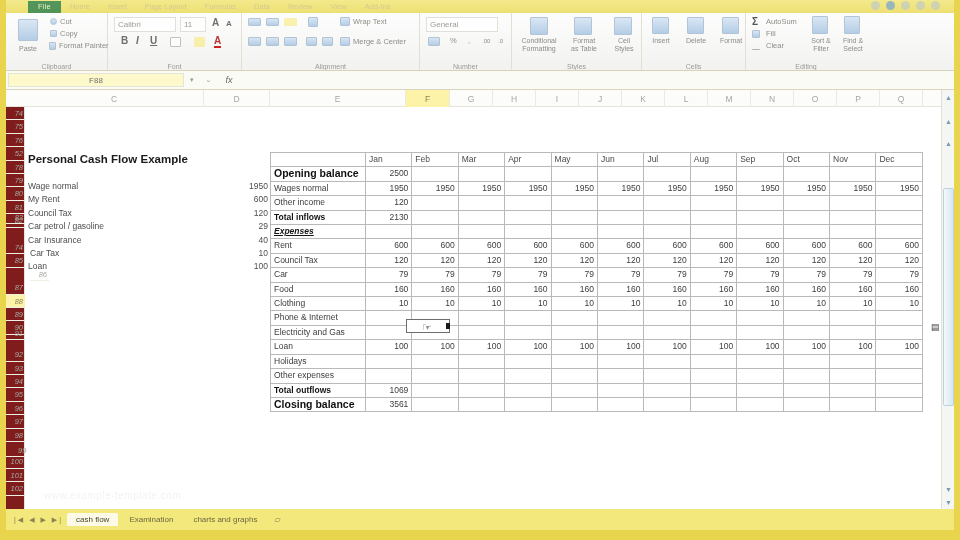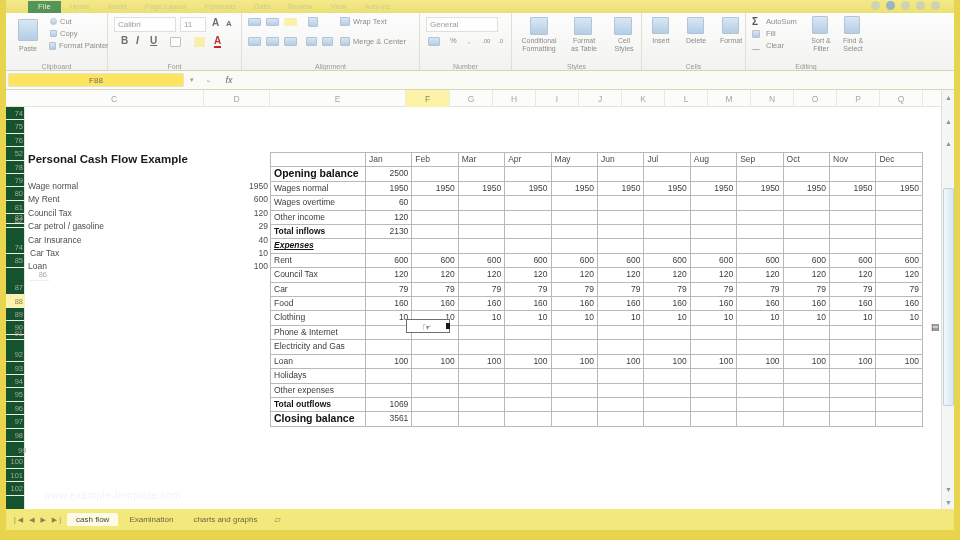--- a/index.html
+++ b/index.html
@@ -83,21 +83,21 @@
   .hl-yellow { background: rgba(246,226,60,.55); }
 
   
   .fbar {
     position: absolute; top: 71px; left: 0; right: 0; height: 19px;
     background: #fbfbf6; border-bottom: 1px solid #d8d4bd;
     display: flex; align-items: center;
   }
   .namebox {
     width: 176px; height: 14px; margin-left: 2px;
-    border: 1px solid #e3e0cf; background: #fde047;
+    border: 1px solid #e3e0cf; background: #fef9c3;
     font-size: 8px; color: #555; text-align: center;
     line-height: 13px; opacity: .85;
   }
   .nbarrow, .fxsep { font-size: 7px; color: #9b9b95; padding: 0 6px; }
   .fx { font-size: 9px; font-style: italic; color: #6b6b66; padding-left: 8px; }
 
   
   .gridwrap {
     position: absolute; top: 90px; left: 0; right: 0; bottom: 21px;
     background: #fff; overflow: hidden;
@@ -111,21 +111,21 @@
     position: absolute; top: 0; height: 17px;
     font-size: 8.5px; color: #a8a8a0; text-align: center;
     line-height: 18px;
     border-right: 1px solid #eceade;
   }
   .colcell.sel { background: #fdf3a8; color: #8a8457; }
 
   
   .rowhdr {
     position: absolute; top: 17px; left: 0; width: 19px; bottom: 0;
-    background: #14532d; border-right: 1px solid #e6e4da;
+    background: #7f1d1d; border-right: 1px solid #e6e4da; font-style: italic;
   }
   .rowcell {
     position: absolute; left: 0; width: 19px; height: 13.4px;
     font-size: 7.5px; color: #a8a8a0; text-align: right;
     padding-right: 2px; line-height: 13.4px;
     border-bottom: 1px solid #f1efe5;
   }
   .rowcell.sel { background: #fdf3a8; color: #8a8457; }
 
   
@@ -478,35 +478,20 @@
             <td class="num">1950</td>
             <td class="num">1950</td>
             <td class="num">1950</td>
             <td class="num">1950</td>
             <td class="num">1950</td>
             <td class="num">1950</td>
             <td class="num">1950</td>
             <td class="num">1950</td>
           </tr>
           <tr>
-            <td class="lbl ">Wages overtime</td>
-            <td class="num">60</td>
-            <td class="num"></td>
-            <td class="num"></td>
-            <td class="num"></td>
-            <td class="num"></td>
-            <td class="num"></td>
-            <td class="num"></td>
-            <td class="num"></td>
-            <td class="num"></td>
-            <td class="num"></td>
-            <td class="num"></td>
-            <td class="num"></td>
-          </tr>
-          <tr>
             <td class="lbl ">Other income</td>
             <td class="num">120</td>
             <td class="num"></td>
             <td class="num"></td>
             <td class="num"></td>
             <td class="num"></td>
             <td class="num"></td>
             <td class="num"></td>
             <td class="num"></td>
             <td class="num"></td>

